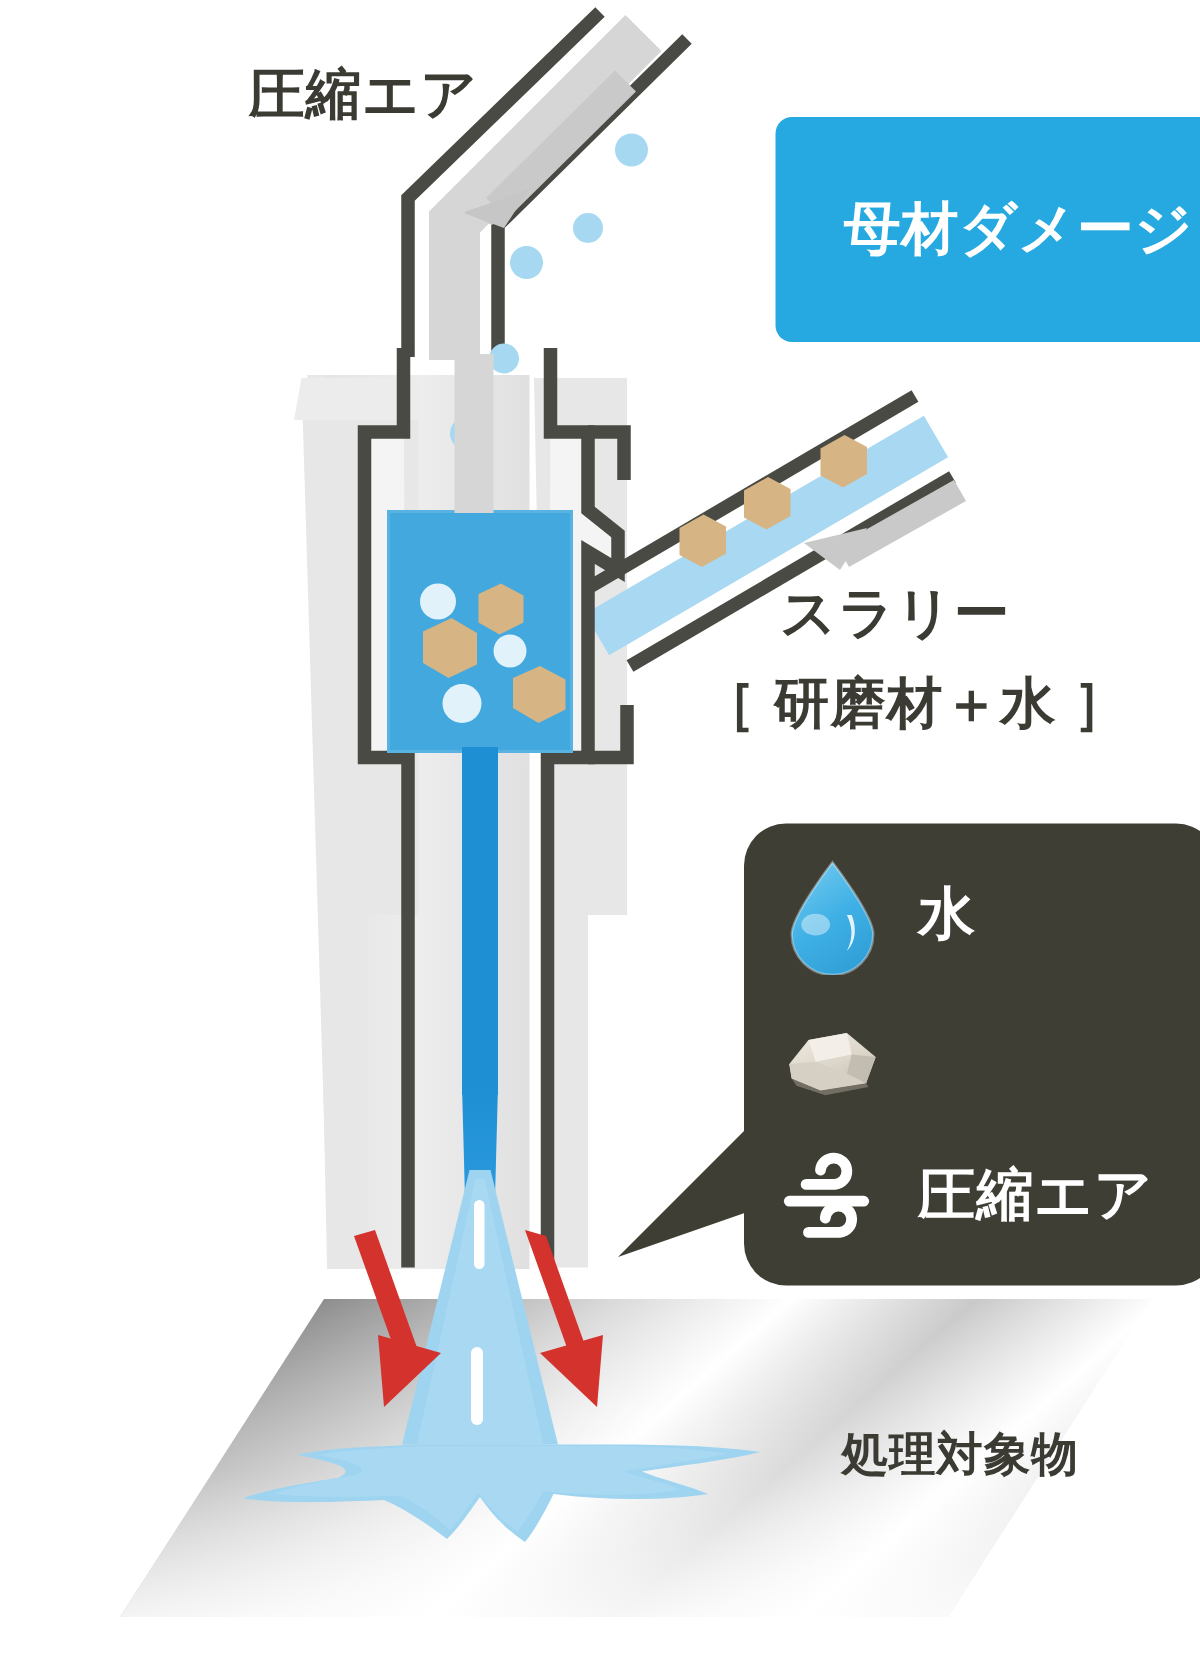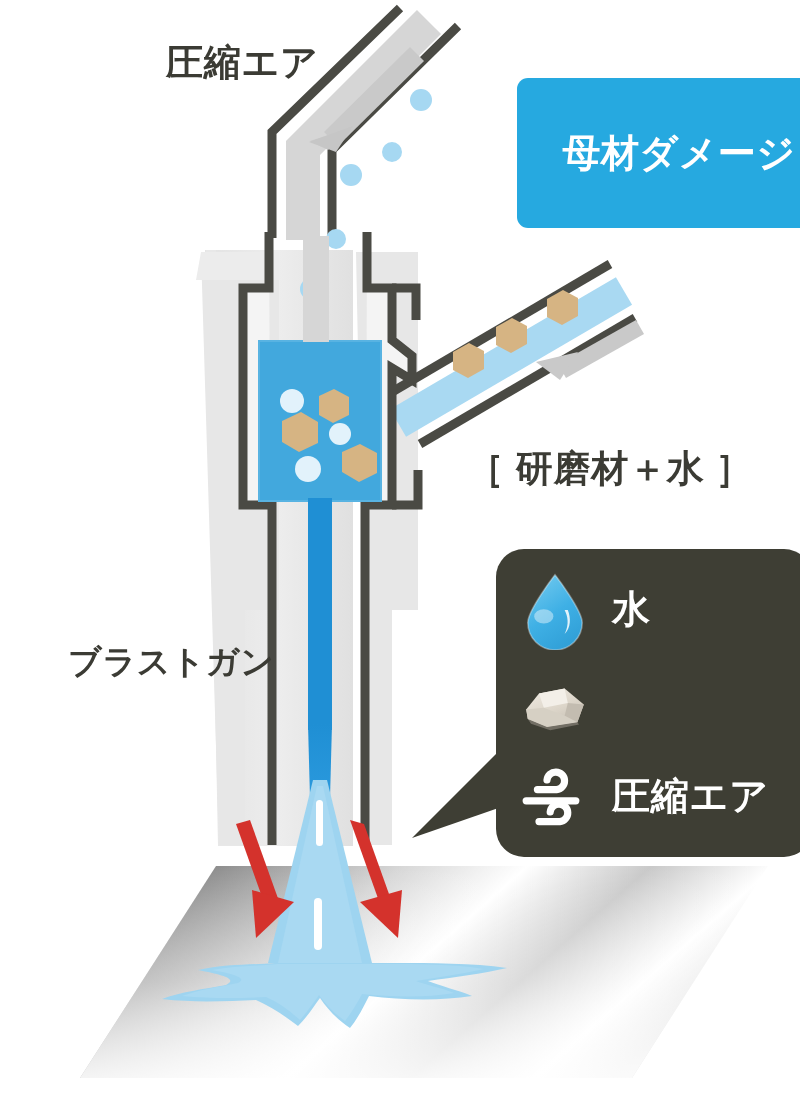--- a/index.html
+++ b/index.html
@@ -290,23 +290,24 @@
       </g>
     </g>
 
     <g>
       <polygon points="392,838 530,700 530,790" fill="#3e3e34"></polygon>
     </g>
   </svg>
 
   <div class="lbl" id="label-air">圧縮エア</div>
 
-  <div class="lbl" id="label-gun">ブラストガン</div>
-
-
+
+  <div class="lbl" id="label-target">処理対象物</div>
+
+  <div class="lbl" id="label-slurry">スラリー</div>
 
   <div class="lbl" id="label-slurry2">［ 研磨材＋水 ］</div>
 
   <div id="callout-badge">
     <span>母材ダメージ</span>
   </div>
 
   <div id="legend-card">
 
     <div class="legend-row">

